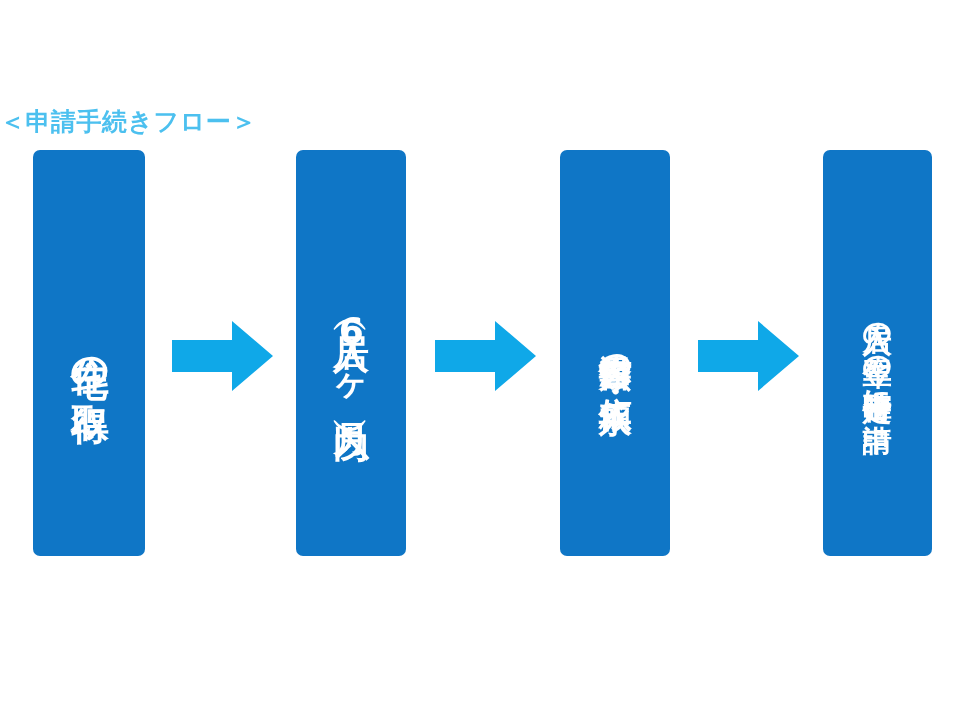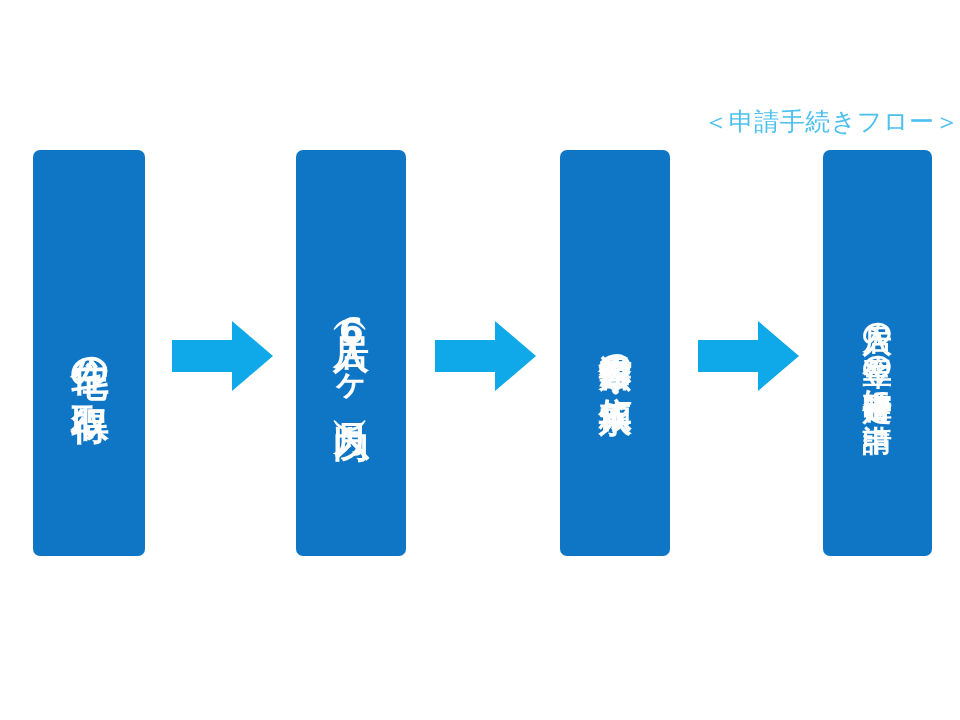--- a/index.html
+++ b/index.html
@@ -19,23 +19,23 @@
     background: #ffffff;
     overflow: hidden;
   }
 
   
   .flow-title {
     position: absolute;
     left: 0;
     top: 108px;
     width: 960px;
-    text-align: right;
+    text-align: left;
     font-size: 25px;
-    font-weight: normal;
+    font-weight: bold;
     line-height: 1.1;
     letter-spacing: 0.5px;
     color: #4cc0ef;
     white-space: nowrap;
     user-select: none;
   }
 
   
   .step-box {
     position: absolute;

